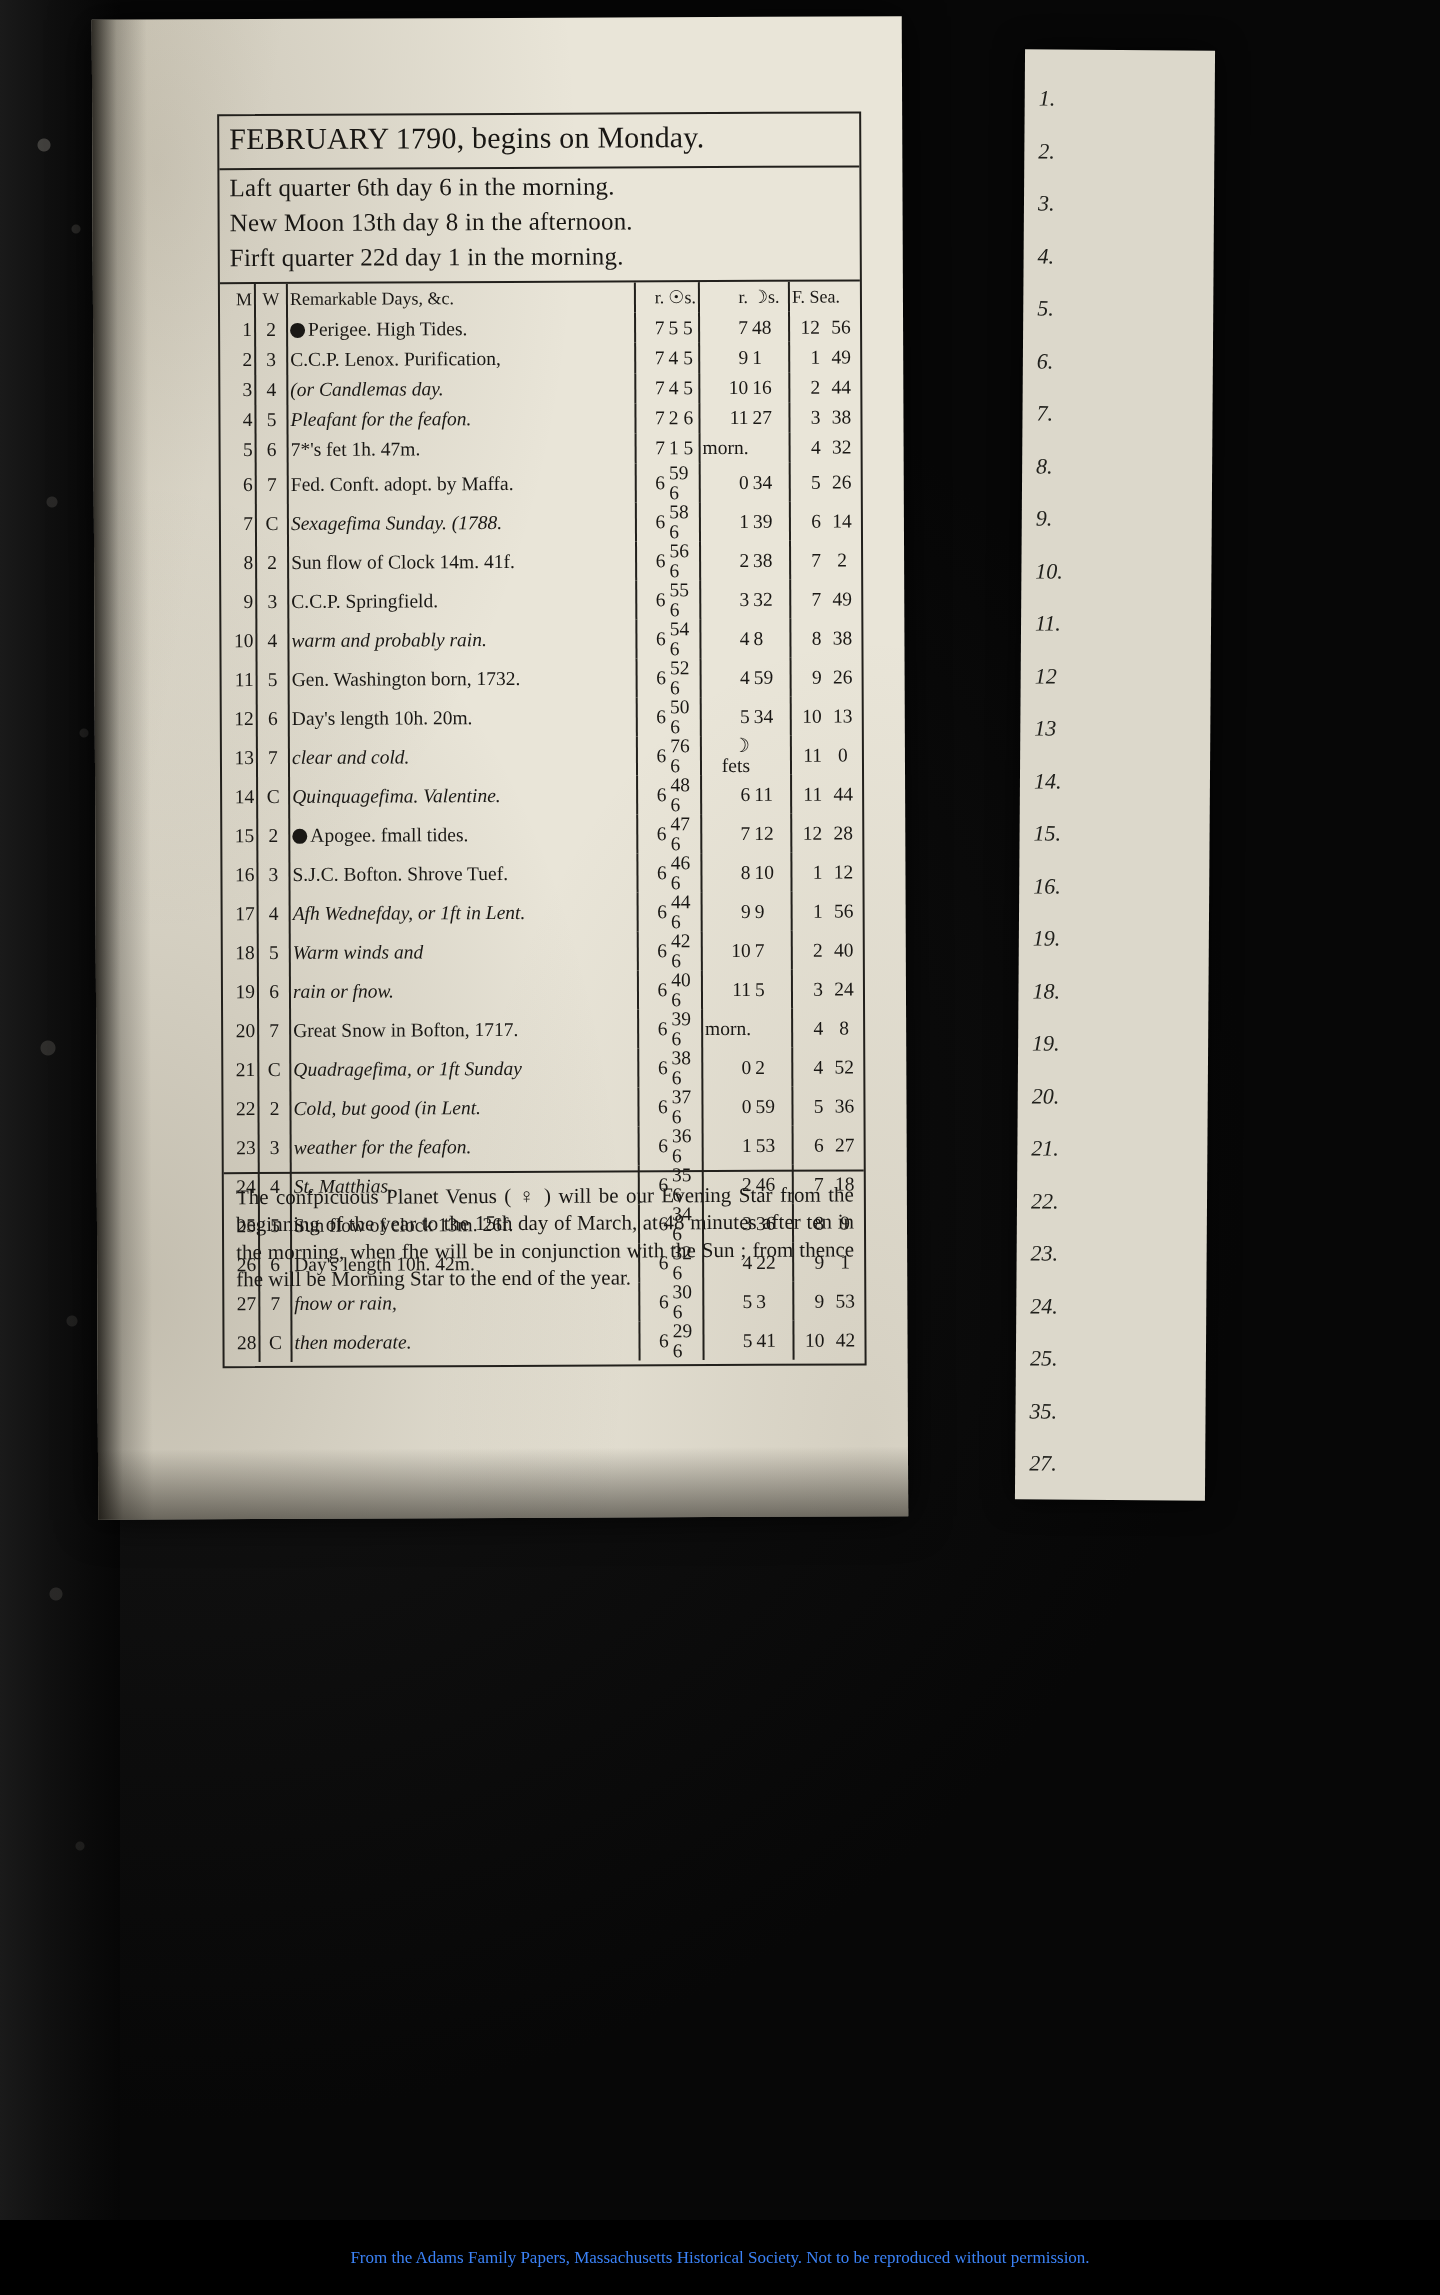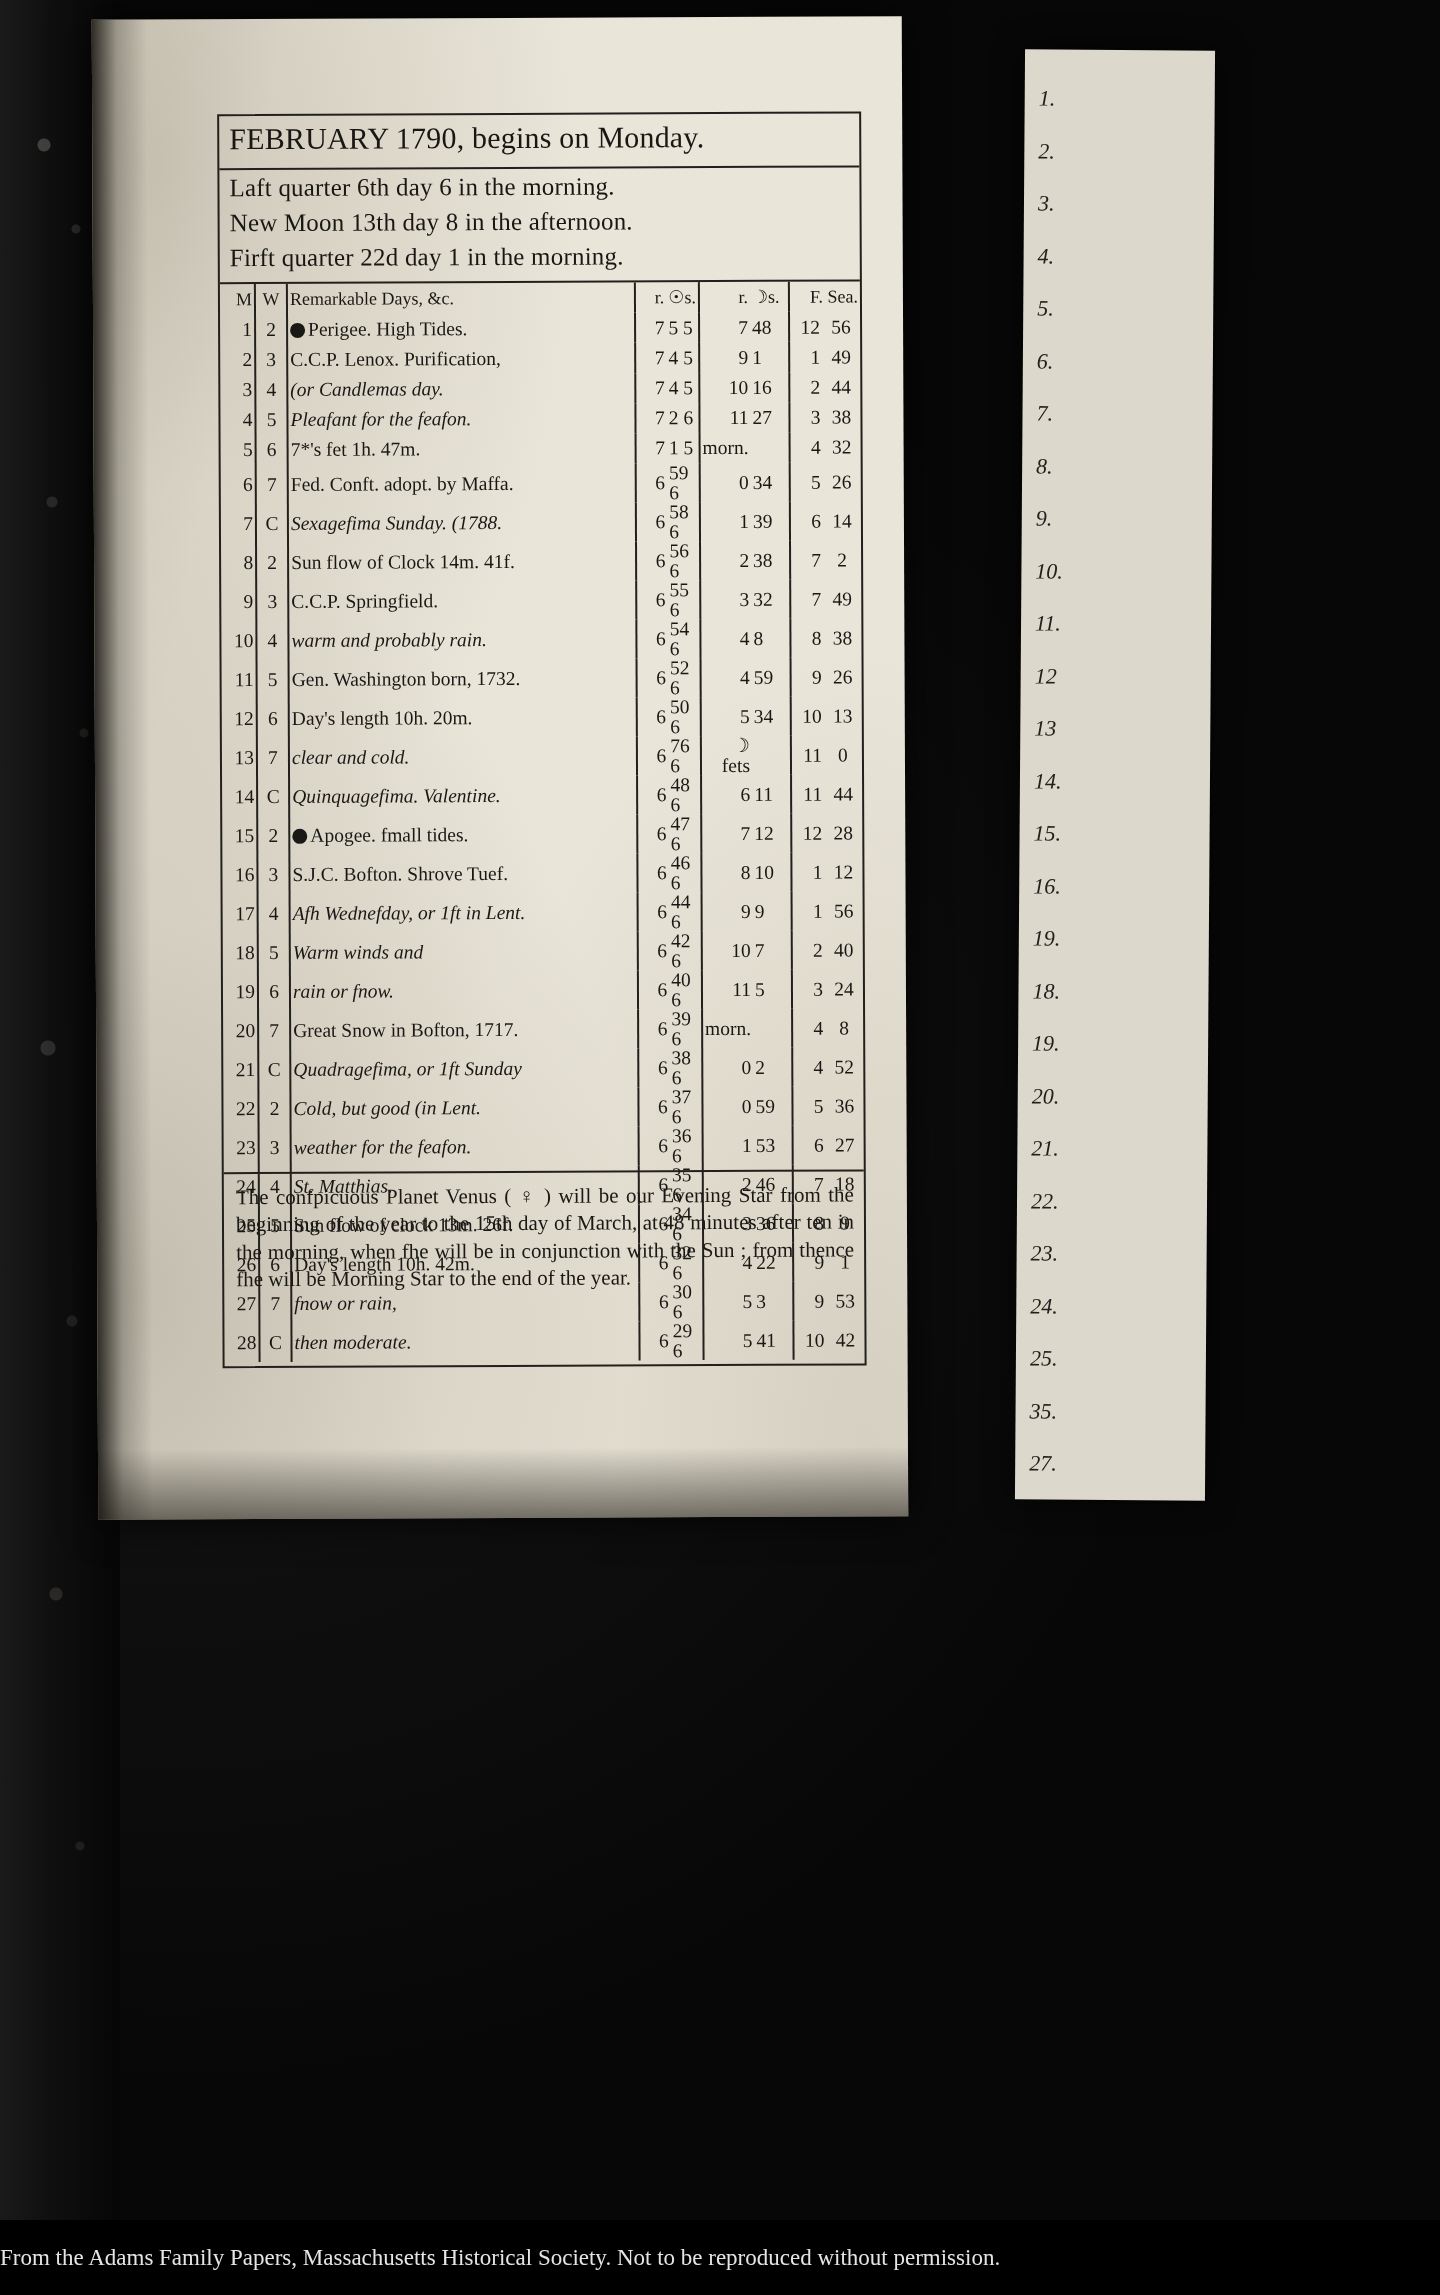--- a/index.html
+++ b/index.html
@@ -125,23 +125,23 @@
   }
   #rightpage .rlist{
     position:absolute;left:14px;top:38px;right:4px;
     font-size:22px;color:#20201c;line-height:1.0;
   }
   #rightpage .rlist div{height:52.5px;font-style:italic;}
 
   
   #credit{
     position:absolute;left:0;bottom:0;width:100%;height:75px;
-    background:#000;color:#e5e5e5;
-    display:flex;align-items:center;
-    font-family:"Liberation Serif", serif;font-size:23px;
+    background:#000;color:#3b82f6;
+    display:flex;align-items:center;justify-content:center;
+    font-family:"Liberation Serif", serif;font-size:17px;
   }
   .moon-glyph{display:inline-block;width:15px;height:15px;border-radius:50%;
     background:#1a1815;vertical-align:-2px;margin-right:3px;}
 </style>
 </head>
 <body>
 
 <div id="scan">
   <div class="gutter">
     <div class="gutter-speckle"></div>
@@ -196,21 +196,21 @@
         <table class="cal">
           <thead>
             <tr>
               <td class="colM">M</td>
               <td class="colW">W</td>
               <td class="colR">Remarkable Days, &amp;c.</td>
               <td class="colA">r.</td>
               <td class="colB"><span>☉</span><span>s.</span></td>
               <td class="colC">r.</td>
               <td class="colD"><span>☽</span><span>s.</span></td>
-              <td class="colE" colspan="2" style="text-align:right">F. Sea.</td>
+              <td class="colE" colspan="2" style="text-align:left">F. Sea.</td>
             </tr>
           </thead>
           <tbody id="cal-body">
               <tr>
                 <td class="colM">1</td>
                 <td class="colW">2</td>
                 <td class="colR"><span class="moon-glyph"></span>Perigee.    High Tides.</td>
                 <td class="colA">7</td>
                 <td class="colB">5 5</td>
                 <td class="colC">7</td>

